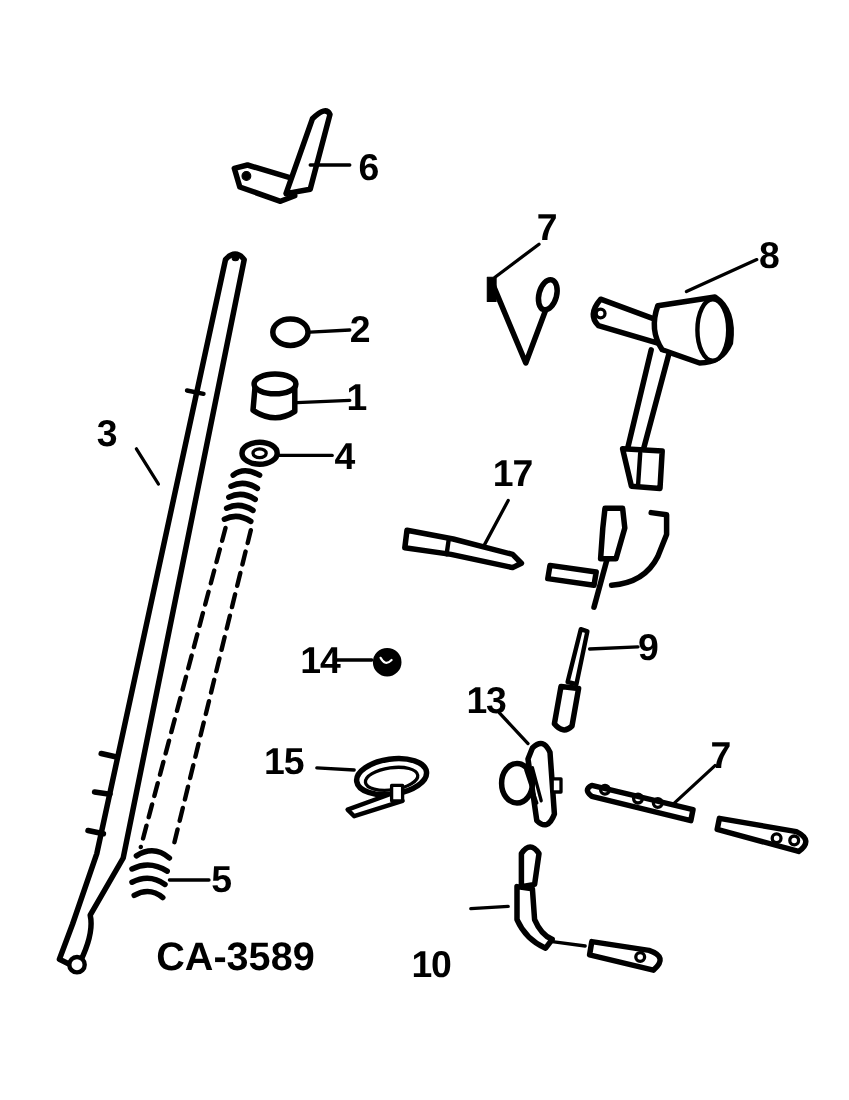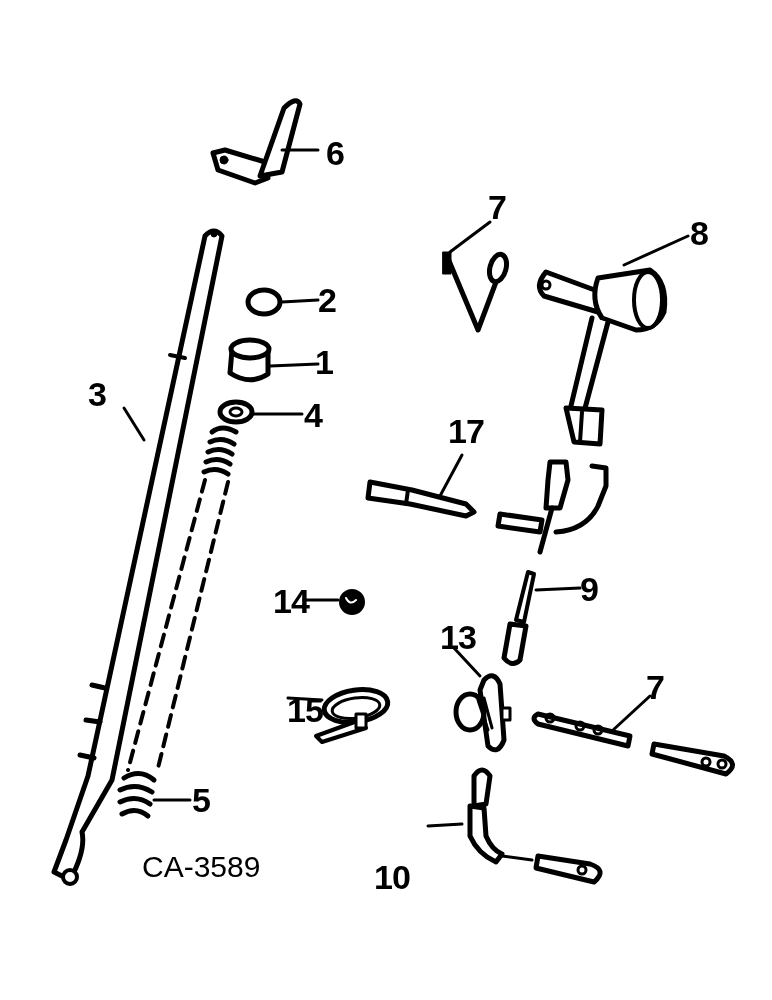--- a/index.html
+++ b/index.html
@@ -1,22 +1,22 @@
 <!DOCTYPE html>
 <html><head>
 <meta charset="utf-8">
 <style>
   html, body { margin:0; padding:0; background:#ffffff; }
   body { width:772px; height:1000px; position:relative; overflow:hidden;
          font-family:"Liberation Sans", sans-serif; }
   #diagram { position:absolute; left:0; top:0; width:772px; height:1000px; }
   .callout { position:absolute; font-family:"Liberation Sans", sans-serif; font-weight:bold;
              font-size:34px; color:#000; line-height:1; letter-spacing:-1px; }
-  .figure-id { position:absolute; font-family:"Liberation Sans", sans-serif; font-weight:normal;
-               font-size:30px; color:#000; line-height:1; letter-spacing:0px; }
+  .figure-id { position:absolute; font-family:"Liberation Sans", sans-serif; font-weight:bold;
+               font-size:36px; color:#000; line-height:1; letter-spacing:0px; }
 </style>
 </head>
 <body>
 
 <div>
 <svg id="diagram" viewBox="0 0 772 1000" xmlns="http://www.w3.org/2000/svg">
   <g fill="none" stroke="#000" stroke-linecap="round" stroke-linejoin="round">
 
     <g>
       <path d="M213,153 L225,150 L265,162 L268,178 L255,183 L218,170 Z" stroke-width="5" fill="#fff"></path>
@@ -161,18 +161,18 @@
 <div class="callout" style="left:88px;top:377px;">3</div>
 <div class="callout" style="left:304px;top:398px;">4</div>
 <div class="callout" style="left:192px;top:783px;">5</div>
 <div class="callout" style="left:326px;top:136px;">6</div>
 <div class="callout" style="left:488px;top:190px;">7</div>
 <div class="callout" style="left:690px;top:216px;">8</div>
 <div class="callout" style="left:580px;top:572px;">9</div>
 <div class="callout" style="left:374px;top:812px;margin-top:48px;">10</div>
 <div class="callout" style="left:646px;top:670px;">7</div>
 <div class="callout" style="left:448px;top:414px;">17</div>
-<div class="callout" style="left:424px;top:620px;margin-left:16px;">13</div>
+<div class="callout" style="left:424px;top:620px;">13</div>
 <div class="callout" style="left:254px;top:584px;margin-left:19px;">14</div>
-<div class="callout" style="left:240px;top:693px;margin-left:47px;">15</div>
+<div class="callout" style="left:240px;top:676px;">15</div>
 
 <div class="figure-id" style="left:142px;top:852px;">CA-3589</div>
 </div>
 
 </body></html>

